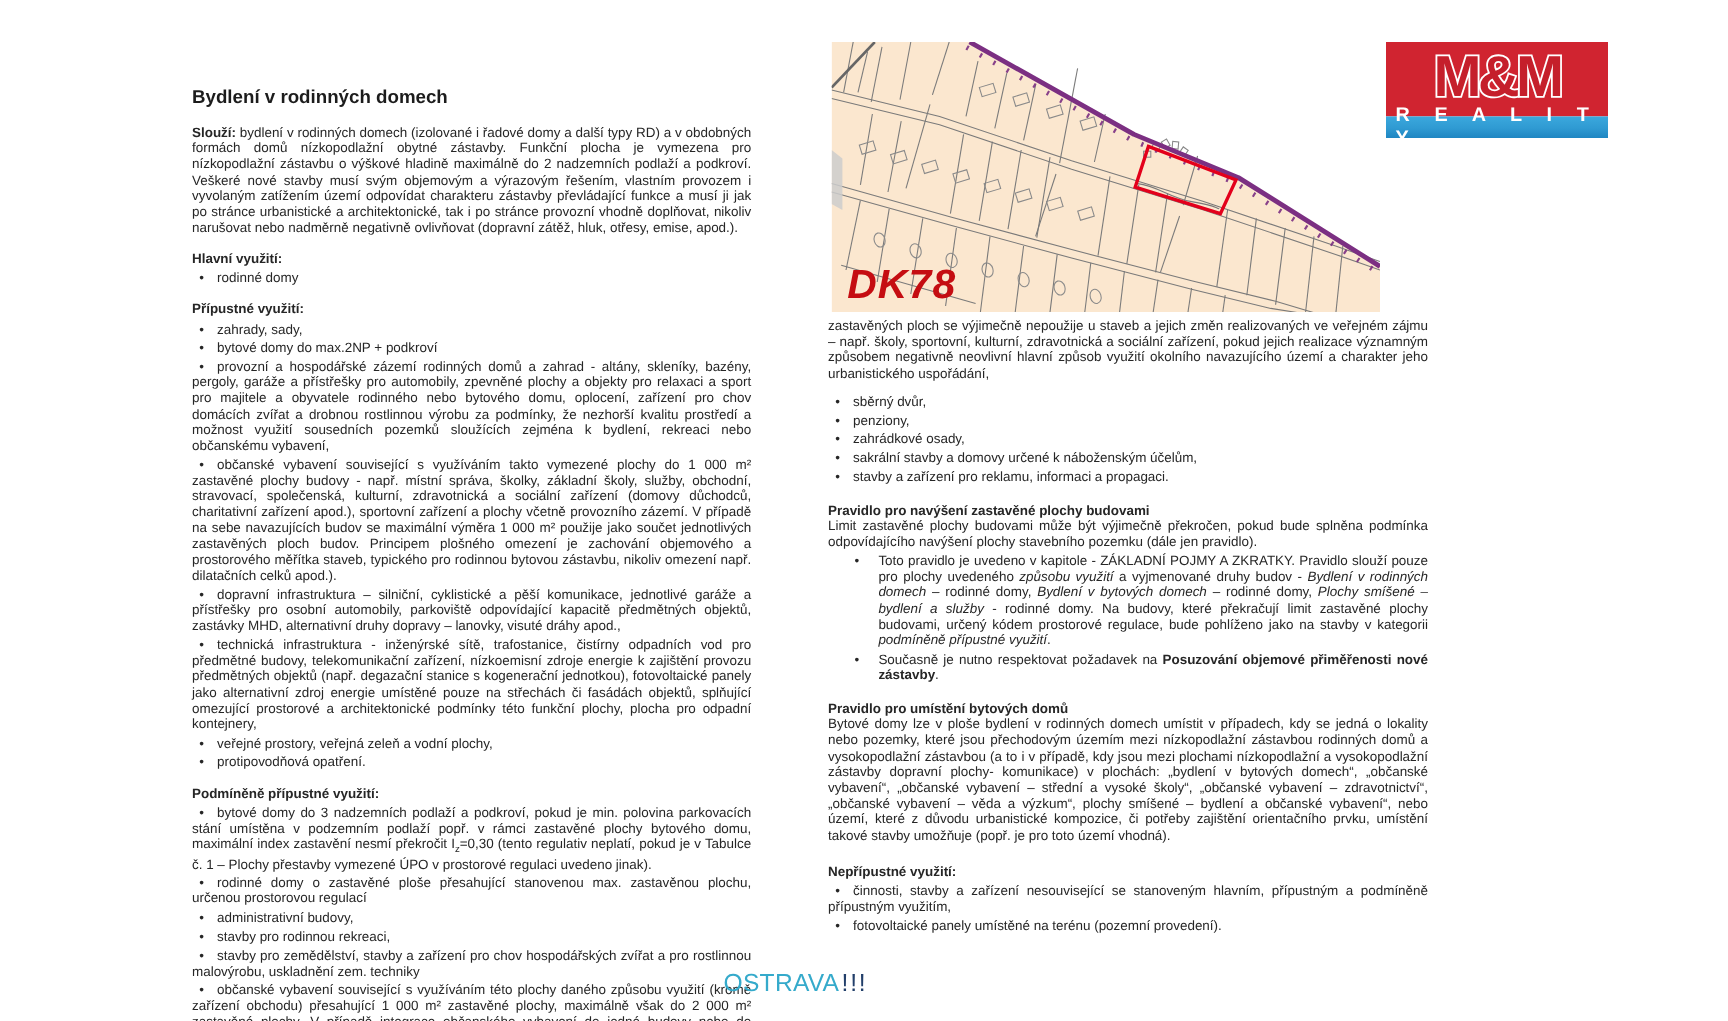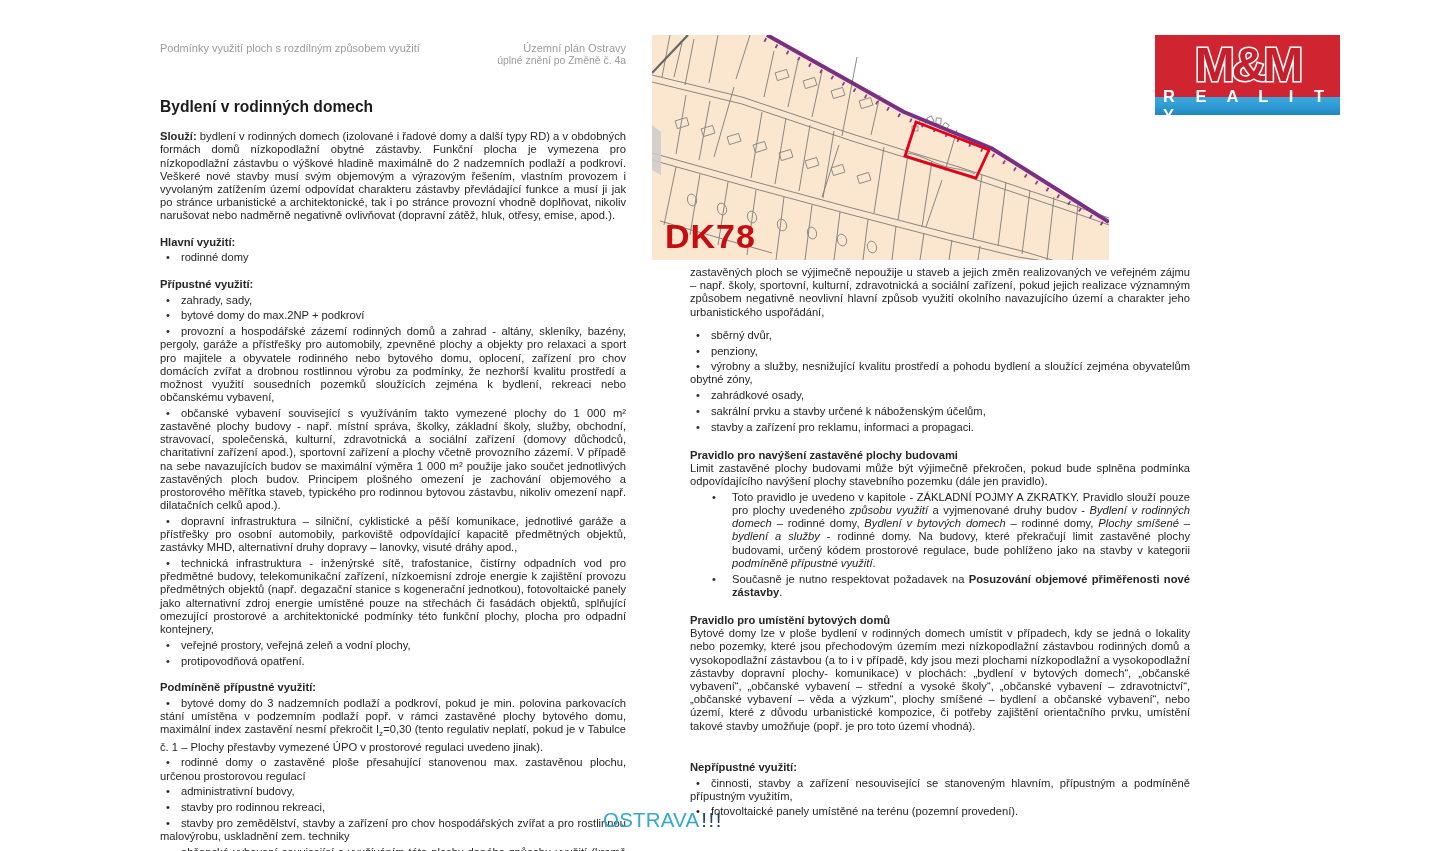--- a/index.html
+++ b/index.html
@@ -34,24 +34,24 @@
   .hbullet{position:relative;text-align:justify;margin:2.5px 0;padding-left:42px;}
   .hbullet .dot{position:absolute;left:22px;}
   .r-n{font-style:normal}
   .r-b{font-weight:bold}
   .r-i{font-style:italic}
   .r-sub{vertical-align:sub;font-size:72%}
 
   
   .right-col{position:absolute;left:690px;top:266px;width:500px;font-size:11.2px;line-height:13.2px;}
   .right-col .rule-head{margin-top:15px;}
-  .right-col .inadm-head{margin-top:28px;}
-
-  
-  .map-wrap{position:absolute;left:652px;top:35px;width:457px;height:225px;}
+  .right-col .inadm-head{margin-top:17px;}
+
+  
+  .map-wrap{position:absolute;left:693px;top:35px;width:457px;height:225px;font-style:italic;}
   .map-wrap svg{display:block;width:457px;height:225px;}
   .map-bg{fill:var(--c-map-zone-fill);}
   .map-outside{fill:#ffffff;}
   .parcels{stroke:#7a7a7a;stroke-width:.9;fill:none;}
   .houses{stroke:#8a8a8a;stroke-width:.9;fill:none;}
   .boundary{stroke:var(--c-map-boundary-purple);stroke-width:4;fill:none;stroke-linejoin:round;}
   .boundary-ticks{stroke:var(--c-map-boundary-purple);stroke-width:4;fill:none;stroke-dasharray:1.8 11;opacity:.9;}
   .hl-parcel{stroke:var(--c-map-highlight-red);stroke-width:2.8;fill:none;stroke-linejoin:miter;}
   .area-code{font-weight:bold;font-size:34px;letter-spacing:1px;fill:var(--c-dk-label-red);}
   .gray-road{stroke:#666;stroke-width:2.2;fill:none;}
@@ -69,27 +69,20 @@
   .footer-logo{position:absolute;left:603px;top:808px;font-weight:normal;font-size:20.5px;letter-spacing:.2px;}
   .footer-logo .ostrava{color:var(--c-ostrava-blue);}
   .footer-logo .bangs{color:var(--c-ostrava-navy);margin-left:2px;letter-spacing:1.5px;}
 </style>
 </head>
 <body>
 
 <div class="page">
 
   <div class="left-col">
-    <div class="doc-header">
-      <div class="dh-left">Podmínky využití ploch s rozdílným způsobem využití</div>
-      <div class="dh-right">
-        <div class="l1">Územní plán Ostravy</div>
-        <div class="l2">úplné znění po Změně č. 4a</div>
-      </div>
-    </div>
 
     <h1 class="page-title">Bydlení v rodinných domech</h1>
 
     <p class="para"><span class="r-b">Slouží:</span><span class="r-n"> bydlení v rodinných domech (izolované i řadové domy a další typy RD) a v obdobných formách domů nízkopodlažní obytné zástavby. Funkční plocha je vymezena pro nízkopodlažní zástavbu o výškové hladině maximálně do 2 nadzemních podlaží a podkroví. Veškeré nové stavby musí svým objemovým a výrazovým řešením, vlastním provozem i vyvolaným zatížením území odpovídat charakteru zástavby převládající funkce a musí ji jak po stránce urbanistické a architektonické, tak i po stránce provozní vhodně doplňovat, nikoliv narušovat nebo nadměrně negativně ovlivňovat (dopravní zátěž, hluk, otřesy, emise, apod.).</span></p>
 
     <div class="sec-heading tight">Hlavní využití:</div>
     <p class="bullet"><span class="dot">•</span><span>rodinné domy</span></p>
 
     <div class="sec-heading">Přípustné využití:</div>
     <p class="bullet"><span class="dot">•</span><span>zahrady, sady,</span></p>
@@ -215,23 +208,22 @@
       <span class="mm-mark">M&amp;M</span>
     </div>
     <div class="mm-bottom">R E A L I T Y</div>
   </div>
 
   <div class="right-col">
     <p class="para">zastavěných ploch se výjimečně nepoužije u staveb a jejich změn realizovaných ve veřejném zájmu – např. školy, sportovní, kulturní, zdravotnická a sociální zařízení, pokud jejich realizace významným způsobem negativně neovlivní hlavní způsob využití okolního navazujícího území a charakter jeho urbanistického uspořádání,</p>
 
     <p class="bullet"><span class="dot">•</span><span>sběrný dvůr,</span></p>
     <p class="bullet"><span class="dot">•</span><span>penziony,</span></p>
-    <p class="bullet"><span class="dot">•</span><span>výrobny a služby, nesnižující kvalitu prostředí a pohodu bydlení a sloužící zejména obyvatelům obytné zóny,</span></p>
     <p class="bullet"><span class="dot">•</span><span>zahrádkové osady,</span></p>
-    <p class="bullet"><span class="dot">•</span><span>sakrální prvku a stavby určené k náboženským účelům,</span></p>
+    <p class="bullet"><span class="dot">•</span><span>sakrální stavby a domovy určené k náboženským účelům,</span></p>
     <p class="bullet"><span class="dot">•</span><span>stavby a zařízení pro reklamu, informaci a propagaci.</span></p>
 
     <div class="sec-heading tight rule-head">Pravidlo pro navýšení zastavěné plochy budovami</div>
     <p class="para" style="margin-bottom:2px">Limit zastavěné plochy budovami může být výjimečně překročen, pokud bude splněna podmínka odpovídajícího navýšení plochy stavebního pozemku (dále jen pravidlo).</p>
     <p class="hbullet"><span class="dot">•</span><span><span class="r-n">Toto pravidlo je uvedeno v kapitole - ZÁKLADNÍ POJMY A ZKRATKY. Pravidlo slouží pouze pro plochy uvedeného </span><span class="r-i">způsobu využití</span><span class="r-n"> a vyjmenované druhy budov - </span><span class="r-i">Bydlení v rodinných domech</span><span class="r-n"> – rodinné domy, </span><span class="r-i">Bydlení v bytových domech</span><span class="r-n"> – rodinné domy, </span><span class="r-i">Plochy smíšené – bydlení a služby</span><span class="r-n"> - rodinné domy. Na budovy, které překračují limit zastavěné plochy budovami, určený kódem prostorové regulace, bude pohlíženo jako na stavby v kategorii </span><span class="r-i">podmíněně přípustné využití</span><span class="r-n">.</span></span></p>
     <p class="hbullet"><span class="dot">•</span><span><span class="r-n">Současně je nutno respektovat požadavek na </span><span class="r-b">Posuzování objemové přiměřenosti nové zástavby</span><span class="r-n">.</span></span></p>
 
     <div class="sec-heading tight rule-head">Pravidlo pro umístění bytových domů</div>
     <p class="para">Bytové domy lze v ploše bydlení v rodinných domech umístit v případech, kdy se jedná o lokality nebo pozemky, které jsou přechodovým územím mezi nízkopodlažní zástavbou rodinných domů a vysokopodlažní zástavbou (a to i v případě, kdy jsou mezi plochami nízkopodlažní a vysokopodlažní zástavby dopravní plochy- komunikace) v plochách: „bydlení v bytových domech“, „občanské vybavení“, „občanské vybavení – střední a vysoké školy“, „občanské vybavení – zdravotnictví“, „občanské vybavení – věda a výzkum“, plochy smíšené – bydlení a občanské vybavení“, nebo území, které z důvodu urbanistické kompozice, či potřeby zajištění orientačního prvku, umístění takové stavby umožňuje (popř. je pro toto území vhodná).</p>
 

